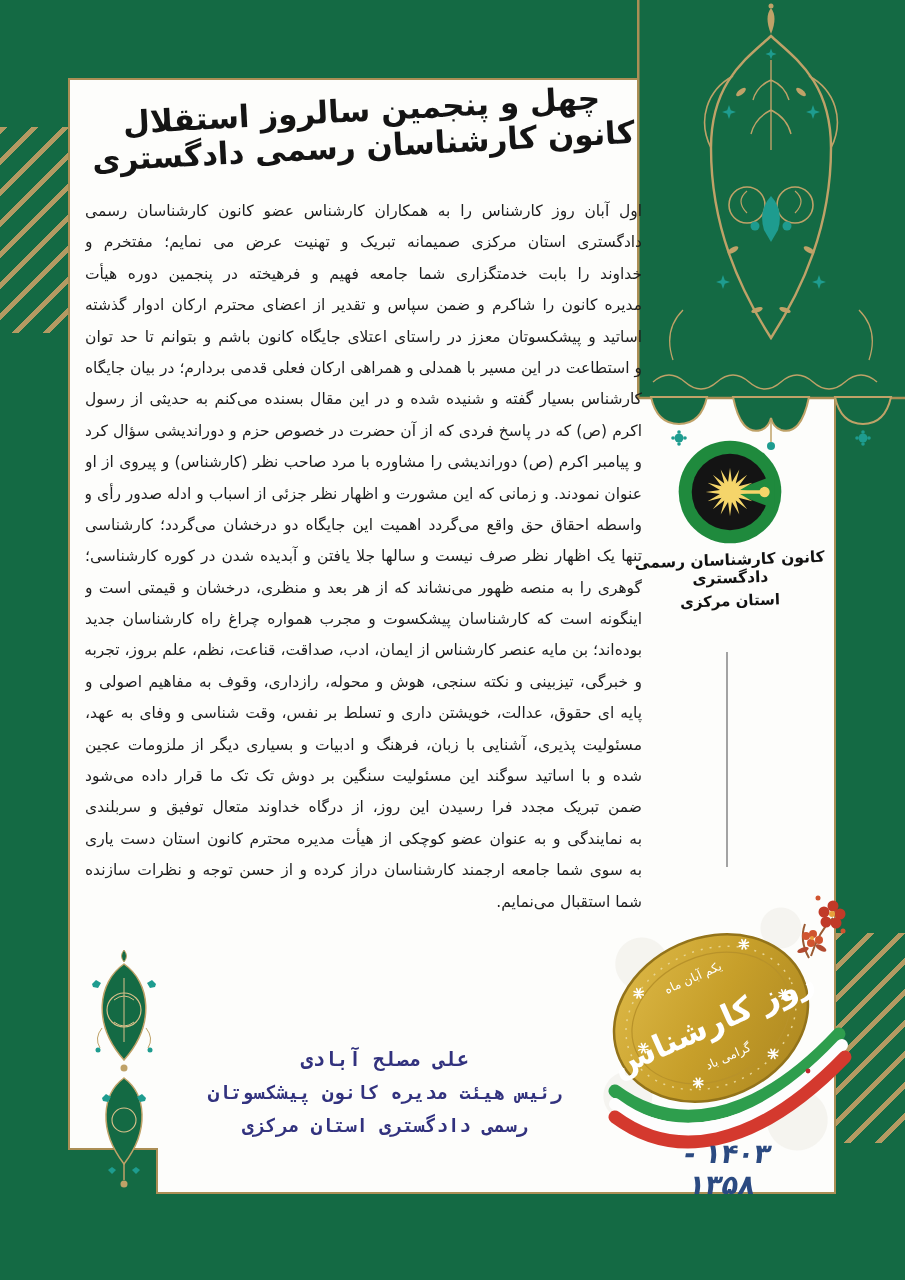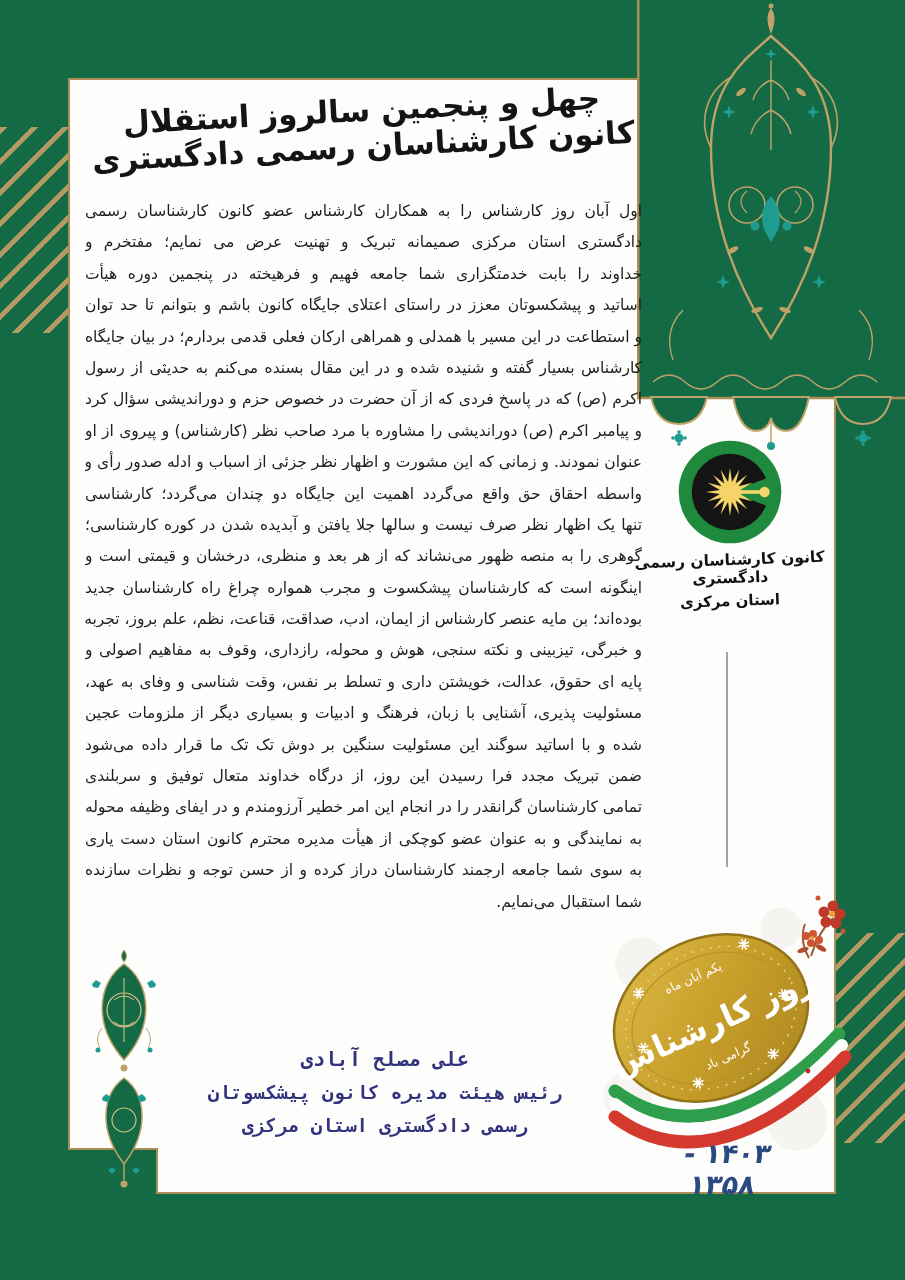--- a/index.html
+++ b/index.html
@@ -104,37 +104,37 @@
   </svg>
 
   <div class="title-wrap">
     <span class="fit">چهل و پنجمین سالروز استقلال کانون کارشناسان رسمی دادگستری</span>
   </div>
 
   <div class="body-text">
       <div class="t-line">اول آبان روز کارشناس را به همکاران کارشناس عضو کانون کارشناسان رسمی</div>
       <div class="t-line">دادگستری استان مرکزی صمیمانه تبریک و تهنیت عرض می نمایم؛ مفتخرم و</div>
       <div class="t-line">خداوند را بابت خدمتگزاری شما جامعه فهیم و فرهیخته در پنجمین دوره هیأت</div>
+      <div class="t-line">مدیره کانون را شاکرم و ضمن سپاس و تقدیر از اعضای محترم ارکان ادوار گذشته</div>
       <div class="t-line">اساتید و پیشکسوتان معزز در راستای اعتلای جایگاه کانون باشم و بتوانم تا حد توان</div>
       <div class="t-line">و استطاعت در این مسیر با همدلی و همراهی ارکان فعلی قدمی بردارم؛ در بیان جایگاه</div>
       <div class="t-line">کارشناس بسیار گفته و شنیده شده و در این مقال بسنده می‌کنم به حدیثی از رسول</div>
       <div class="t-line">اکرم (ص) که در پاسخ فردی که از آن حضرت در خصوص حزم و دوراندیشی سؤال کرد</div>
       <div class="t-line">و پیامبر اکرم (ص) دوراندیشی را مشاوره با مرد صاحب نظر (کارشناس) و پیروی از او</div>
       <div class="t-line">عنوان نمودند. و زمانی که این مشورت و اظهار نظر جزئی از اسباب و ادله صدور رأی و</div>
-      <div class="t-line">واسطه احقاق حق واقع می‌گردد اهمیت این جایگاه دو چندان می‌گردد؛ کارشناسی</div>
+      <div class="t-line">واسطه احقاق حق واقع می‌گردد اهمیت این جایگاه دو درخشان می‌گردد؛ کارشناسی</div>
       <div class="t-line">تنها یک اظهار نظر صرف نیست و سالها جلا یافتن و آبدیده شدن در کوره کارشناسی؛</div>
       <div class="t-line">گوهری را به منصه ظهور می‌نشاند که از هر بعد و منظری، درخشان و قیمتی است و</div>
       <div class="t-line">اینگونه است که کارشناسان پیشکسوت و مجرب همواره چراغ راه کارشناسان جدید</div>
       <div class="t-line">بوده‌اند؛ بن مایه عنصر کارشناس از ایمان، ادب، صداقت، قناعت، نظم، علم بروز، تجربه</div>
       <div class="t-line">و خبرگی، تیزبینی و نکته سنجی، هوش و محوله، رازداری، وقوف به مفاهیم اصولی و</div>
       <div class="t-line">پایه ای حقوق، عدالت، خویشتن داری و تسلط بر نفس، وقت شناسی و وفای به عهد،</div>
       <div class="t-line">مسئولیت پذیری، آشنایی با زبان، فرهنگ و ادبیات و بسیاری دیگر از ملزومات عجین</div>
       <div class="t-line">شده و با اساتید سوگند این مسئولیت سنگین بر دوش تک تک ما قرار داده می‌شود</div>
       <div class="t-line">ضمن تبریک مجدد فرا رسیدن این روز، از درگاه خداوند متعال توفیق و سربلندی</div>
-      <div class="t-line">تمامی کارشناسان گرانقدر را در انجام این امر خطیر آرزومندم و در ایفای وظیفه محوله</div>
       <div class="t-line">به نمایندگی و به عنوان عضو کوچکی از هیأت مدیره محترم کانون استان دست یاری</div>
       <div class="t-line">به سوی شما جامعه ارجمند کارشناسان دراز کرده و از حسن توجه و نظرات سازنده</div>
       <div class="t-line">شما استقبال می‌نمایم.</div>
     </div>
 
   <div class="signature">
     <div class="sig-name">علی مصلح آبادی</div>
     <div class="sig-role">رئیس هیئت مدیره کانون پیشکسوتان</div>
     <div class="sig-role">رسمی دادگستری استان مرکزی</div>
   </div>

